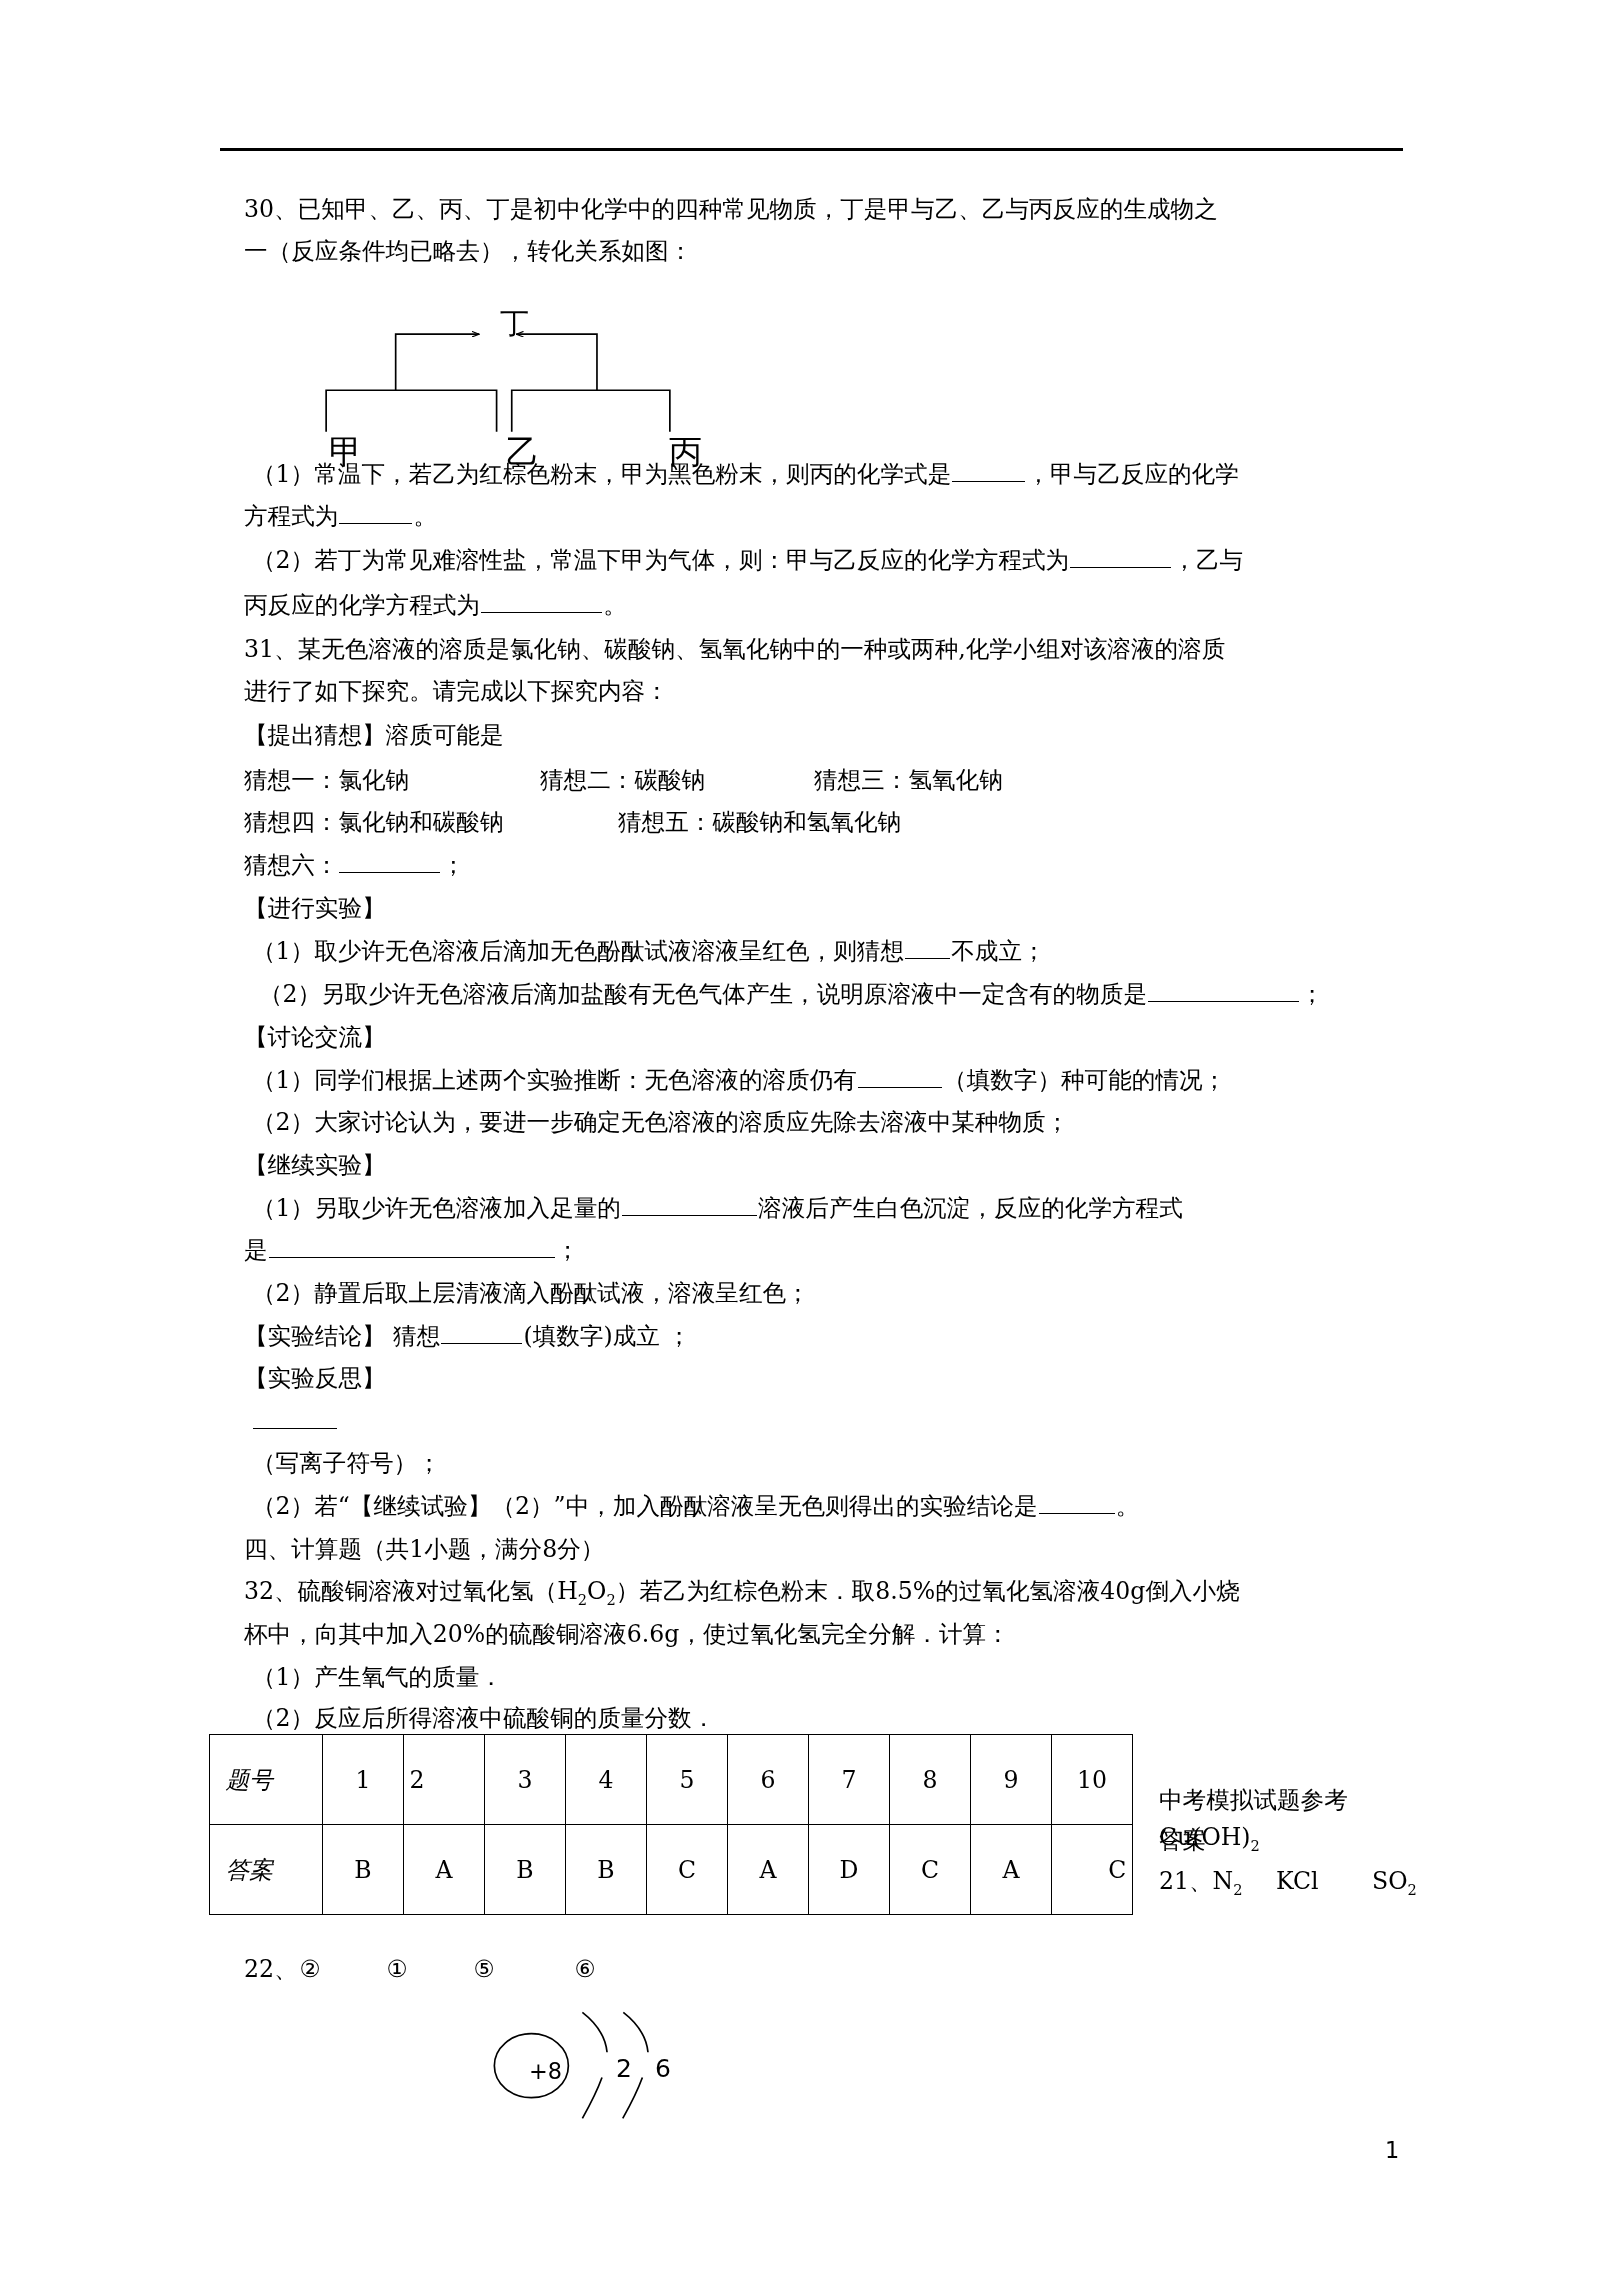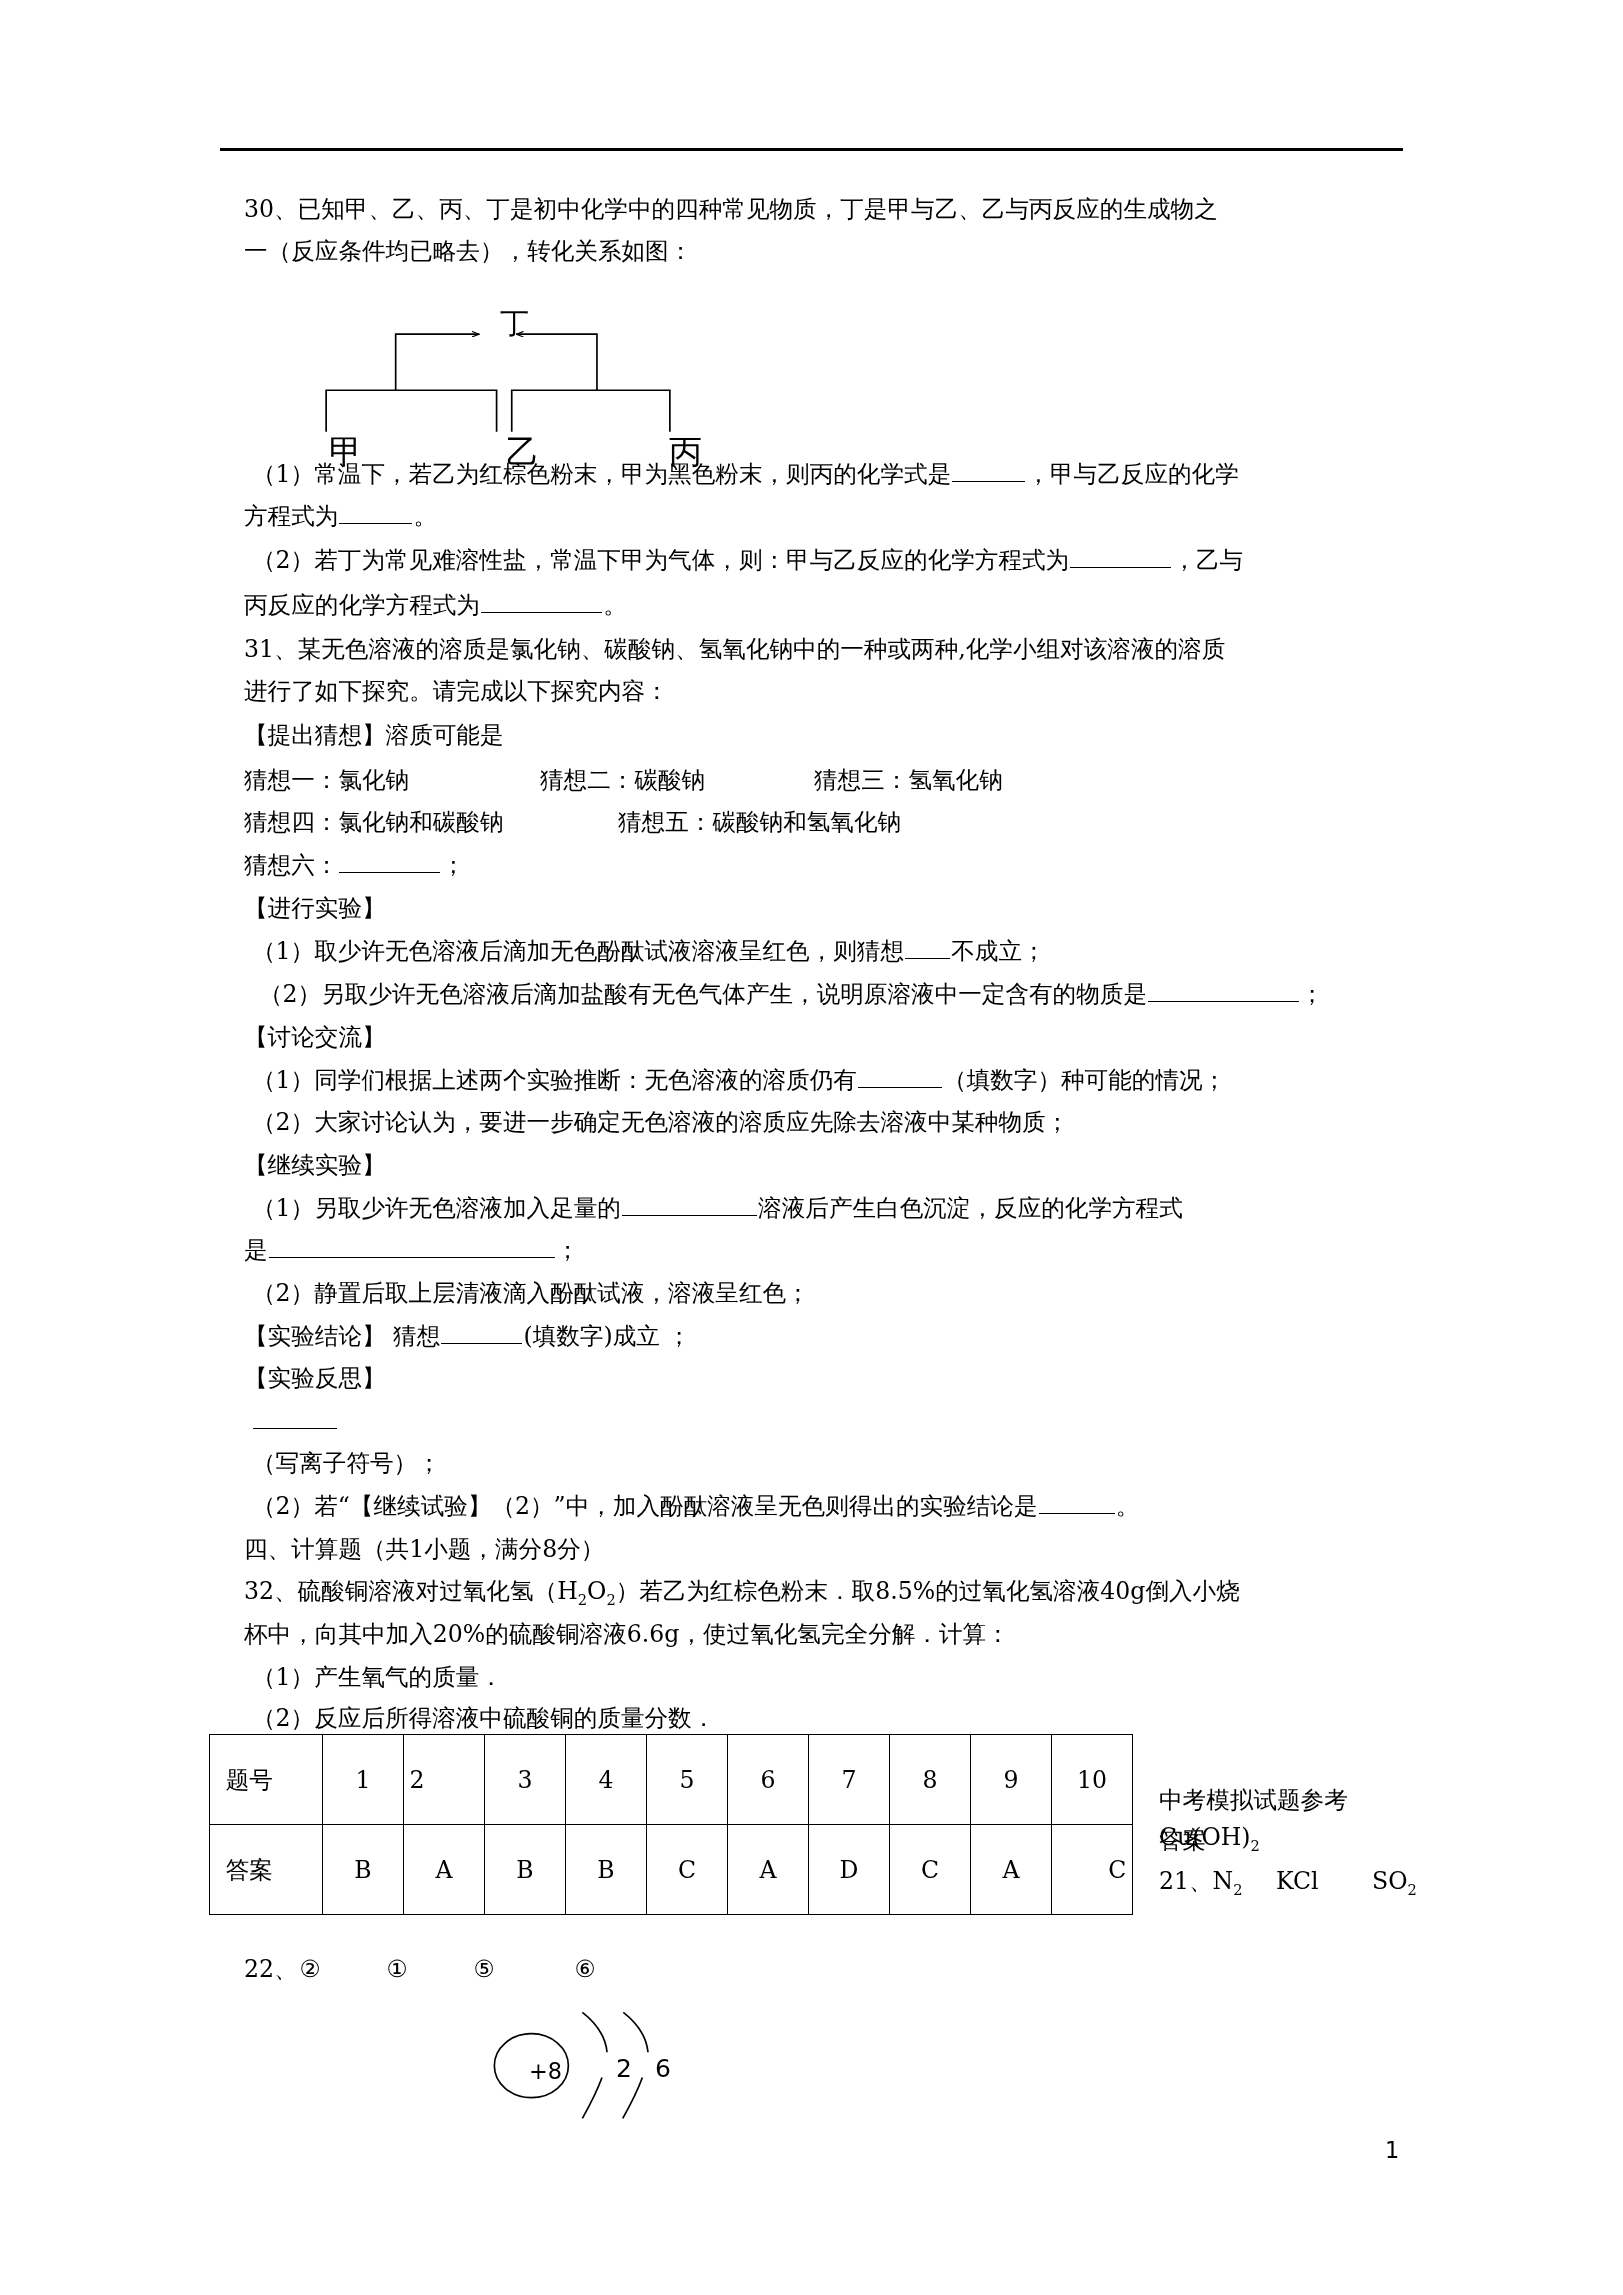--- a/index.html
+++ b/index.html
@@ -8,21 +8,21 @@
   .hr { position:absolute; left:220px; top:148px; width:1183px; height:2.8px; background:#000; }
   .ln { position:absolute; left:226px; height:34px; line-height:34px; font-size:23.6px; white-space:nowrap;margin-left:18px; }
   .ln.ind { left:234px; }
   .blank { display:inline-block; border-bottom:1.7px solid #000; height:22.4px; vertical-align:baseline; margin:0 1.1px; }
   .blank.thin { border-bottom:1.1px solid #000; }
   .gap { display:inline-block; }
   sub { font-size:14.6px; line-height:0; }
   svg { position:absolute; left:0; top:0; }
   table.ans { position:absolute; left:209px; top:1734px; border-collapse:collapse; }
   table.ans td { border:1.7px solid #000; height:90px; font-size:23.6px; padding:0 5.6px; box-sizing:border-box; }
-  table.ans td.hd { width:113px; text-align:left; padding-left:15.7px; }
+  table.ans td.hd { width:113px; text-align:left; padding-left:15.7px;font-style:italic; }
   table.ans td.c { width:81px; text-align:center; }
   .side { position:absolute; left:1159px; font-size:23.6px; line-height:34px; white-space:nowrap; }
   .pnum { position:absolute; left:1385px; top:2137px; font-size:22.4px; font-family:"DejaVu Sans","Liberation Sans",sans-serif; }
   .circ { display:inline-block; width:25px; text-align:center; }
 </style>
 </head>
 <body>
 
 <div class="hr"></div>
 

